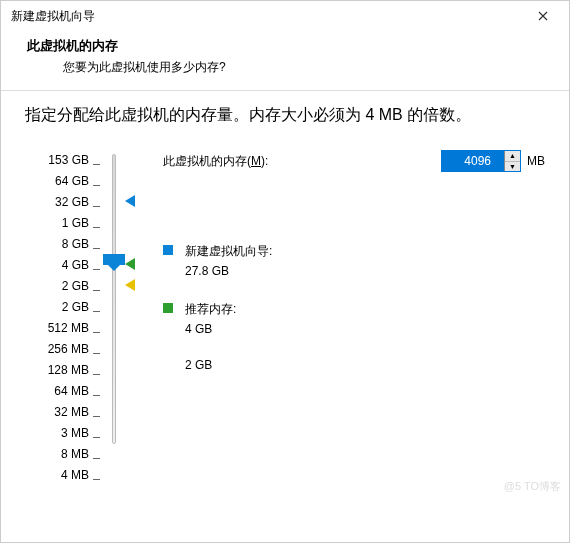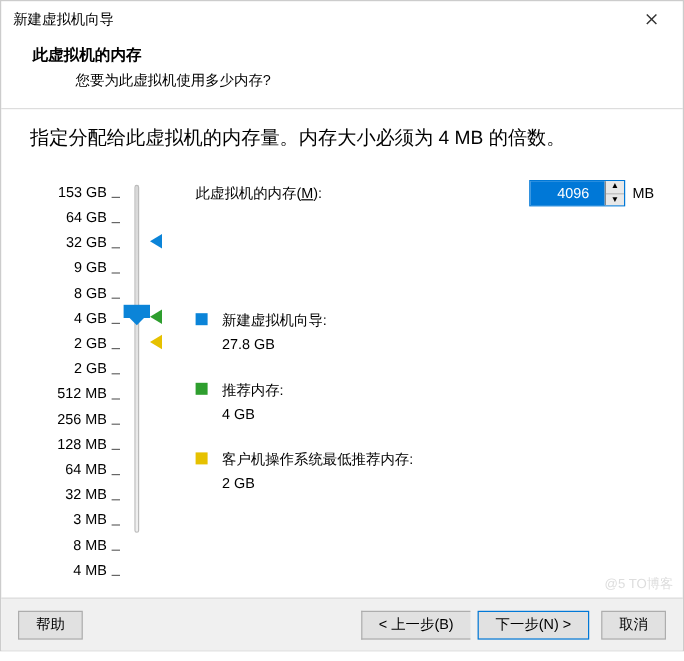--- a/index.html
+++ b/index.html
@@ -20,21 +20,21 @@
 .labels div { height: 21px; line-height: 21px; font-size: 12px; }
 .ticks { position: absolute; left: 68px; top: 4px; }
 .ticks div { height: 21px; display: flex; align-items: center; }
 .ticks div::before { content: ""; display: block; width: 7px; height: 1px; background: #666; }
 .track { position: absolute; left: 87px; top: 4px; width: 4px; height: 290px; background: linear-gradient(to bottom, #d8d8d8, #f0f0f0); border: 1px solid #bbb; border-radius: 2px; }
 .marker { position: absolute; left: 100px; width: 0; height: 0; }
 .marker.left { border-top: 6px solid transparent; border-bottom: 6px solid transparent; border-right: 10px solid; }
 .thumb { position: absolute; left: 78px; width: 22px; height: 11px; background: #0b84d8; }
 .thumb::after { content: ""; position: absolute; left: 5px; top: 11px; width: 0; height: 0; border-left: 6px solid transparent; border-right: 6px solid transparent; border-top: 6px solid #0b84d8; }
 .right-col { flex: 1; padding-left: 18px; }
-.mem-row { display: flex; align-items: center; margin-bottom: 46px; }
+.mem-row { display: flex; align-items: center; margin-bottom: 30px; }
 .mem-label { font-size: 12px; }
 .mem-label u { text-decoration: underline; }
 .mem-input-wrap { margin-left: auto; display: flex; align-items: center; }
 .mem-input { width: 80px; height: 22px; border: 1px solid #0078d7; display: flex; }
 .mem-val { flex: 1; text-align: right; padding: 2px 13px; background: #0078d7; color: #fff; font-size: 12px; display: flex; align-items: center; justify-content: flex-end; }
 .spin { width: 16px; display: flex; flex-direction: column; border-left: 1px solid #888; background: #e8e8e8; }
 .spin div { flex: 1; display: flex; align-items: center; justify-content: center; font-size: 7px; line-height: 1; border-bottom: 1px solid #bbb; }
 .spin div:last-child { border-bottom: none; }
 .unit { margin-left: 6px; font-size: 12px; }
 .info-item { display: flex; margin-bottom: 4px; }
@@ -71,21 +71,21 @@
 
   <div class="content">
     <div class="intro">指定分配给此虚拟机的内存量。内存大小必须为 4 MB 的倍数。</div>
 
     <div class="main-row">
       <div class="slider-col">
         <div class="labels" id="slider-labels">
             <div>153 GB</div>
             <div>64 GB</div>
             <div>32 GB</div>
-            <div>9 GB</div>
+            <div>1 GB</div>
             <div>8 GB</div>
             <div>4 GB</div>
             <div>2 GB</div>
             <div>2 GB</div>
             <div>512 MB</div>
             <div>256 MB</div>
             <div>128 MB</div>
             <div>64 MB</div>
             <div>32 MB</div>
             <div>3 MB</div>
@@ -143,33 +143,20 @@
           <div class="info-text">新建虚拟机向导:</div>
         </div>
         <div class="info-val">27.8 GB</div>
 
         <div class="info-item">
           <div class="sq" style="background:#2e9e2e"></div>
           <div class="info-text">推荐内存:</div>
         </div>
         <div class="info-val">4 GB</div>
 
-        <div class="info-item">
-          <div class="sq" style="background:#e6c100"></div>
-          <div class="info-text">客户机操作系统最低推荐内存:</div>
-        </div>
         <div class="info-val">2 GB</div>
       </div>
     </div>
   </div>
 
   <div class="watermark">@5 TO博客</div>
 
-  <div class="footer">
-    <div class="btn">帮助</div>
-    <div class="spacer"></div>
-    <div class="btn-group">
-      <div class="btn">&lt; 上一步(B)</div>
-      <div class="btn primary">下一步(N) &gt;</div>
-    </div>
-    <div class="btn" style="margin-left:10px">取消</div>
-  </div>
 </div>
 
 </body></html>

